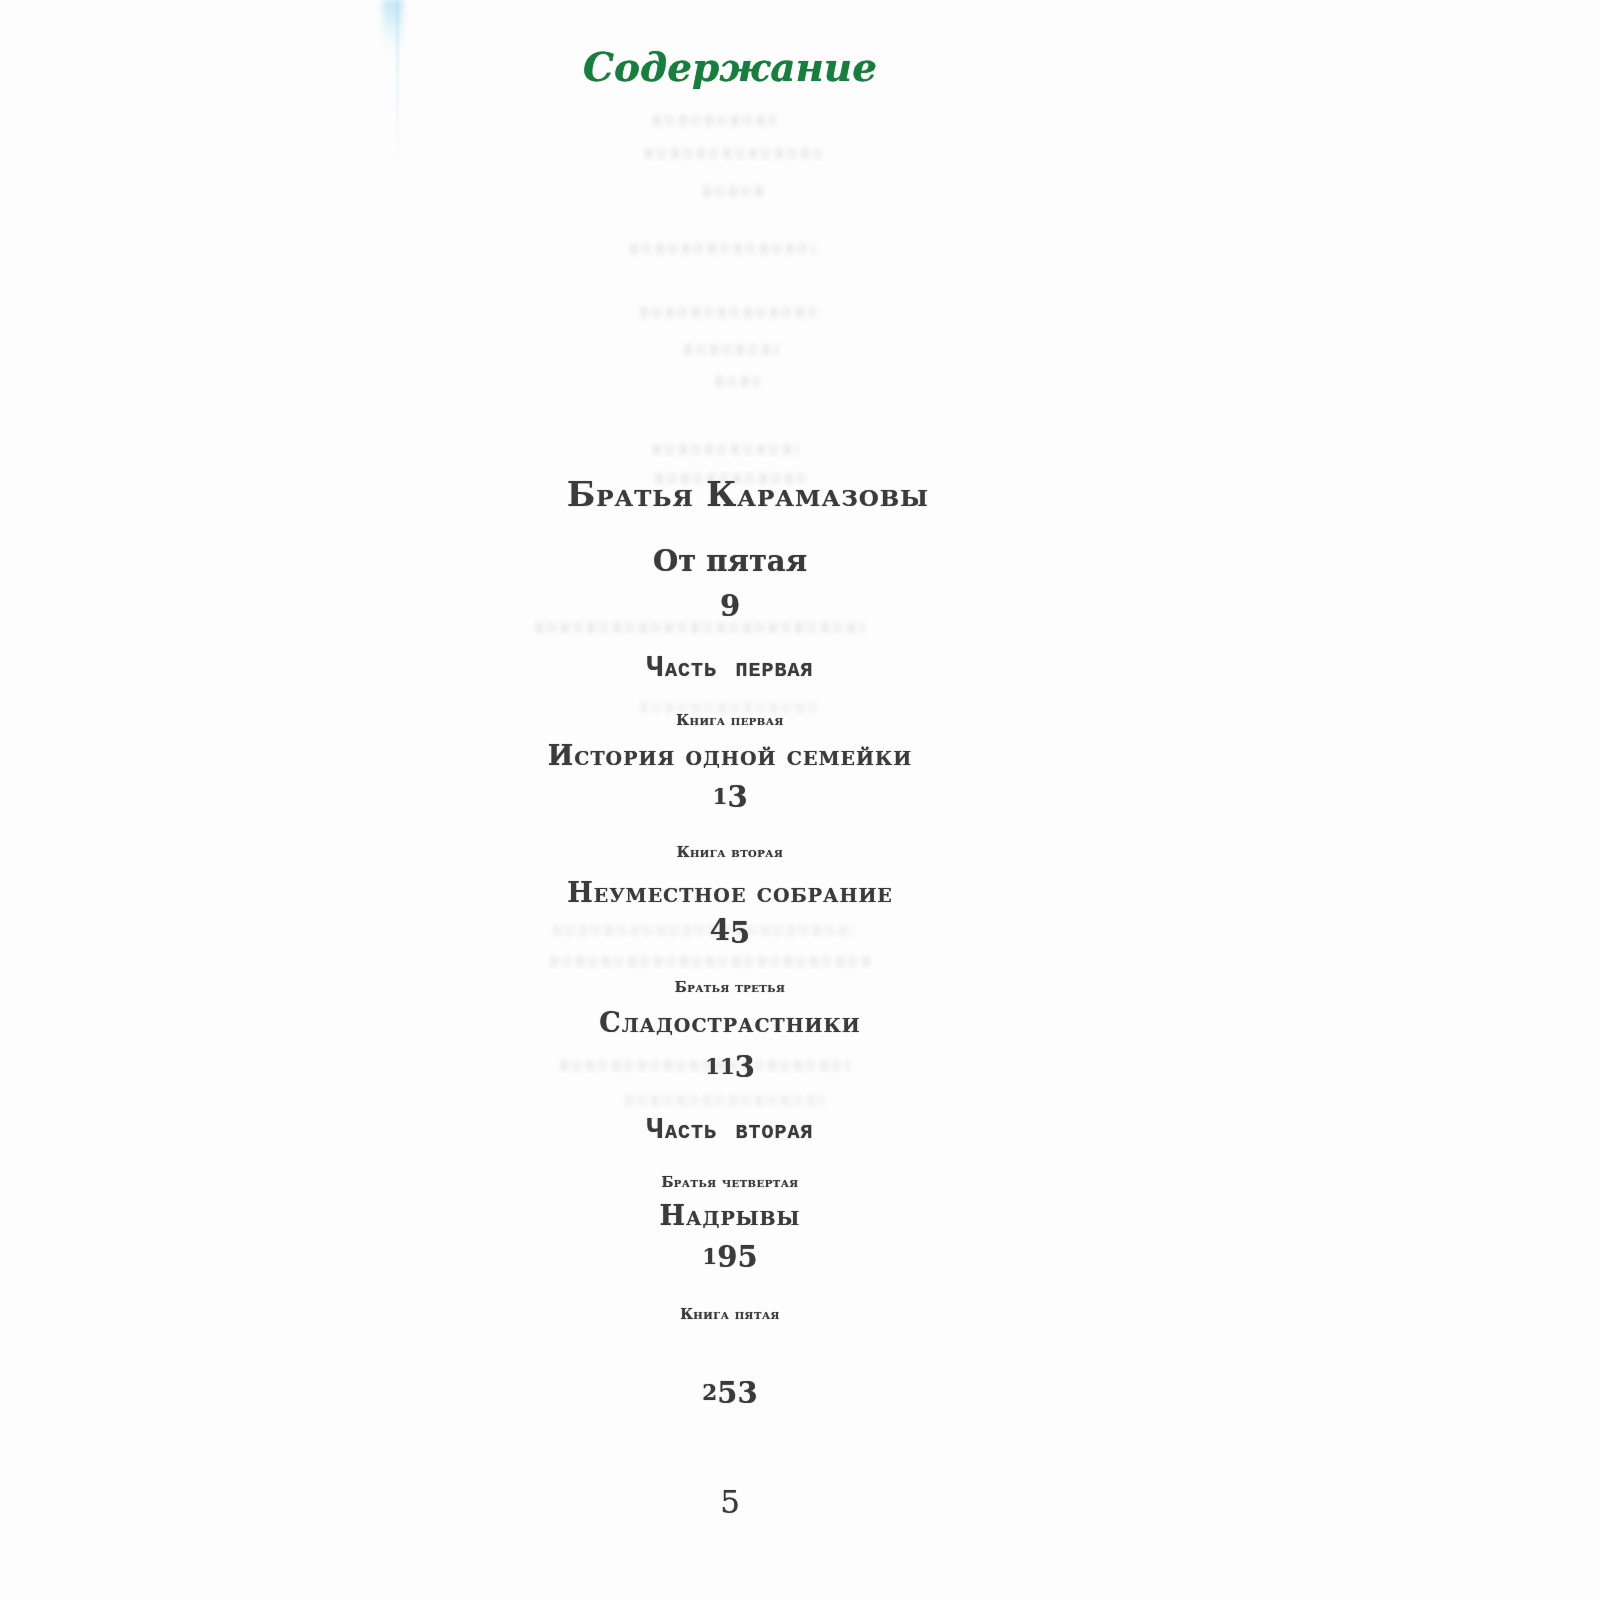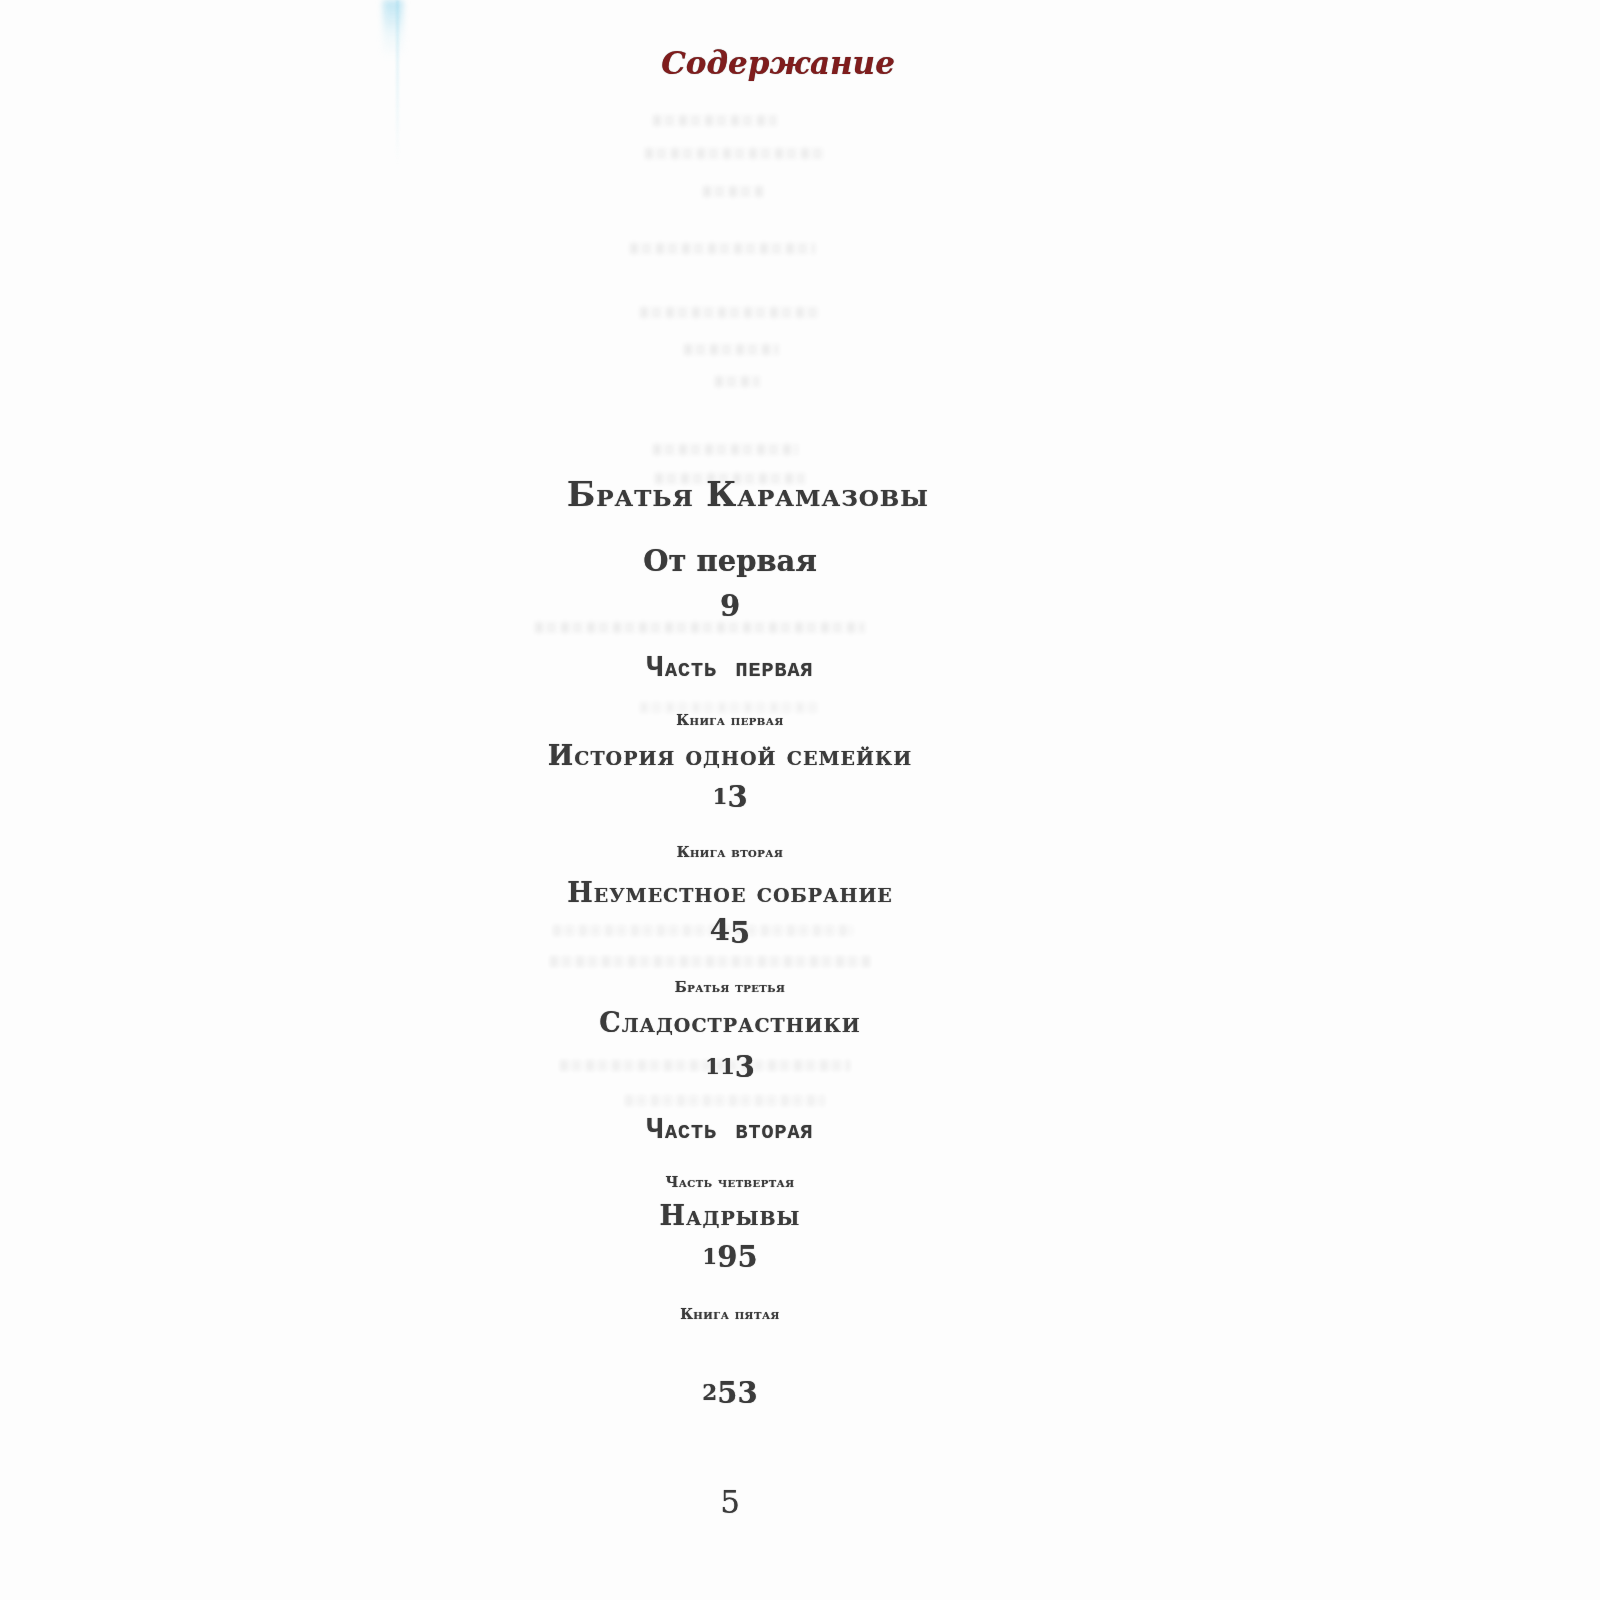--- a/index.html
+++ b/index.html
@@ -22,23 +22,22 @@
     left: 0;
     width: 1460px;
     text-align: center;
     line-height: 1;
     white-space: nowrap;
     text-shadow: 0 0 1px rgba(70,70,70,0.75);
   }
   .heading-italic {
     font-style: italic;
     font-weight: 600;
-    font-size: 31px;
-    color: #7f1d1d;
-    padding-left: 48px;
+    font-size: 39px;
+    color: #15803d;
   }
   .sc {
     font-variant: small-caps;
     font-weight: 700;
     letter-spacing: 1px;
   }
   .work-title   { font-size: 33px; padding-left: 18px; }
   .part-title   { font-size: 29px; font-family: Liberation Mono, monospace; }
   .book-label   { font-size: 14px; letter-spacing: 0.5px; }
   .book-title   { font-size: 27px; }
@@ -100,40 +99,40 @@
   <div class="ghost" style="top:473px; left:655px; width:150px"></div>
   <div class="ghost" style="top:622px; left:535px; width:330px"></div>
   <div class="ghost" style="top:702px; left:640px; width:180px; opacity:0.35"></div>
   <div class="ghost" style="top:925px; left:553px; width:300px; opacity:0.4"></div>
   <div class="ghost" style="top:956px; left:550px; width:320px; opacity:0.45"></div>
   <div class="ghost" style="top:1060px; left:560px; width:290px; opacity:0.45"></div>
   <div class="ghost" style="top:1095px; left:625px; width:200px; opacity:0.4"></div>
 
   <div class="line work-title sc" style="top:478px">Братья Карамазовы</div>
 
-  <div class="line chapter-title" style="top:547px">От первая</div>
+  <div class="line chapter-title" style="top:547px">От пятая</div>
   <div class="line pagenum oldstyle" style="top:589px"><span class="os-9">9</span></div>
 
   <div class="line part-title sc" style="top:654px">Часть первая</div>
 
   <div class="line book-label sc" style="top:713px">Книга первая</div>
   <div class="line book-title sc" style="top:742px">История одной семейки</div>
   <div class="line pagenum oldstyle" style="top:780px"><span class="os-1">1</span><span class="os-3">3</span></div>
 
   <div class="line book-label sc" style="top:845px">Книга вторая</div>
   <div class="line book-title sc" style="top:879px">Неуместное собрание</div>
   <div class="line pagenum oldstyle" style="top:916px"><span class="os-4">4</span><span class="os-5">5</span></div>
 
   <div class="line book-label sc" style="top:980px">Братья третья</div>
   <div class="line book-title sc" style="top:1009px">Сладострастники</div>
   <div class="line pagenum oldstyle" style="top:1050px"><span class="os-1">1</span><span class="os-1">1</span><span class="os-3">3</span></div>
 
   <div class="line part-title sc" style="top:1116px">Часть вторая</div>
 
-  <div class="line book-label sc" style="top:1175px">Часть четвертая</div>
+  <div class="line book-label sc" style="top:1175px">Братья четвертая</div>
   <div class="line book-title sc" style="top:1202px">Надрывы</div>
   <div class="line pagenum oldstyle" style="top:1240px"><span class="os-1">1</span><span class="os-9">9</span><span class="os-5">5</span></div>
 
   <div class="line book-label sc" style="top:1307px">Книга пятая</div>
   <div class="line pagenum oldstyle" style="top:1376px"><span class="os-2">2</span><span class="os-5">5</span><span class="os-3">3</span></div>
 
   <div class="line folio" style="top:1487px">5</div>
 
 </div>
 

